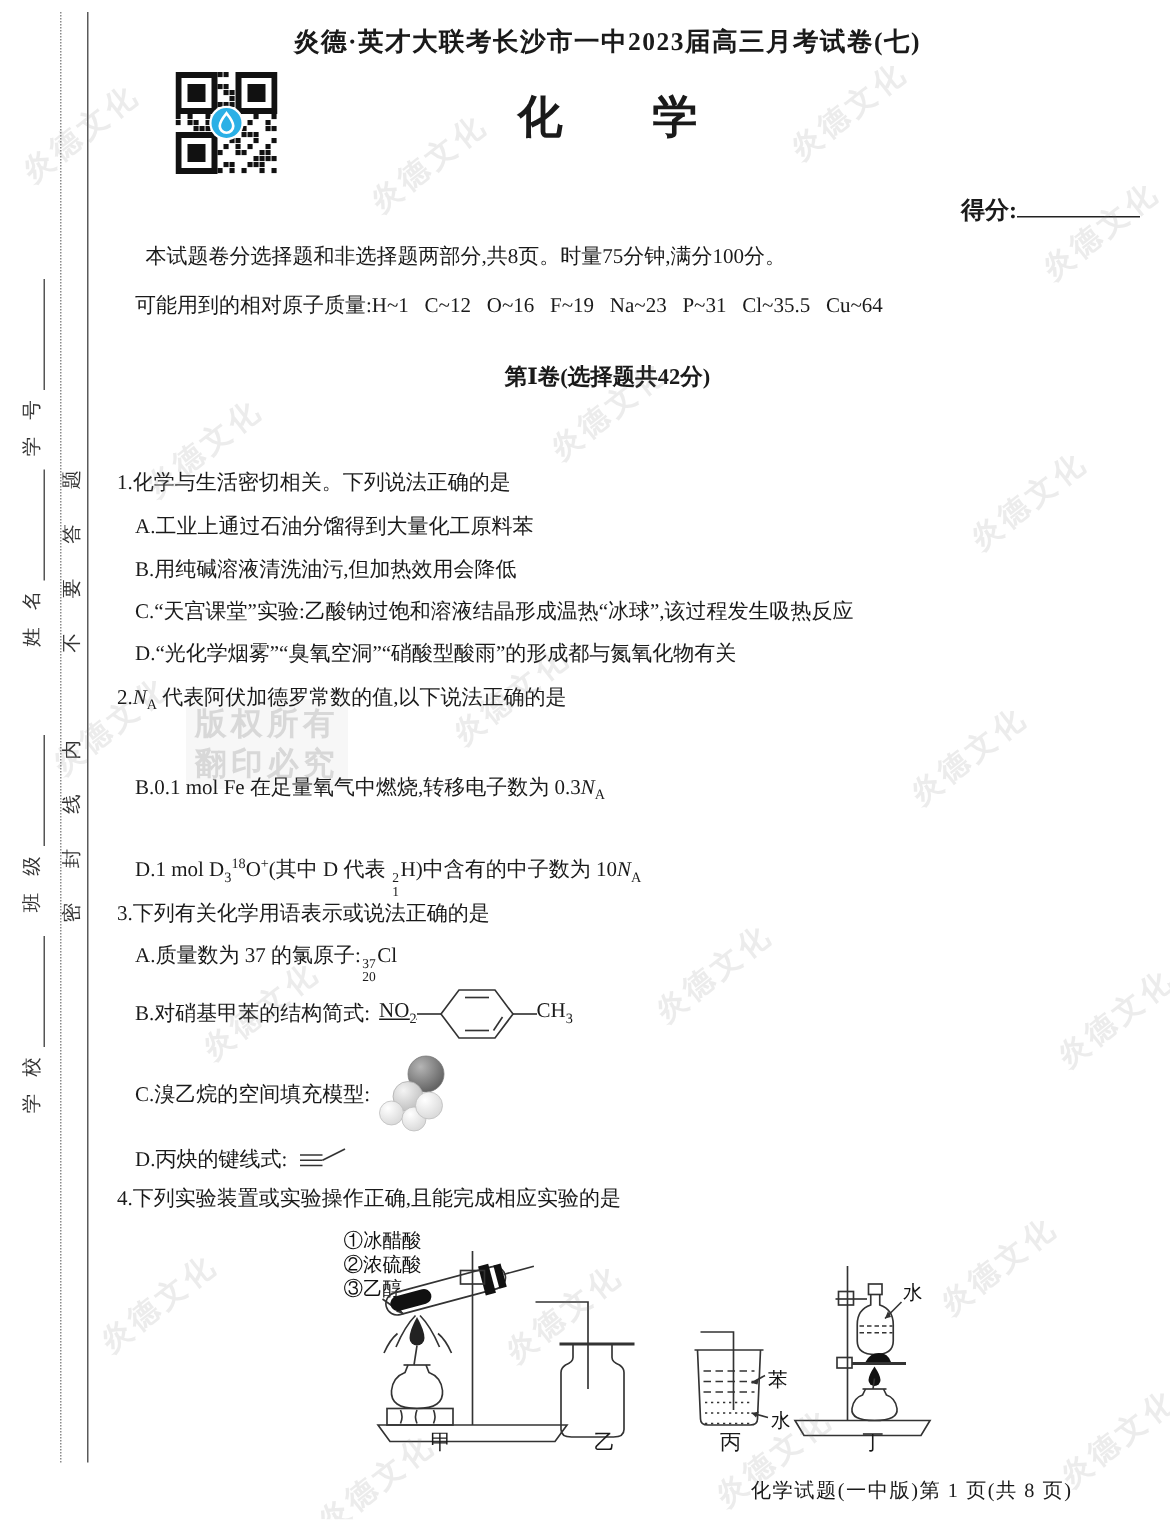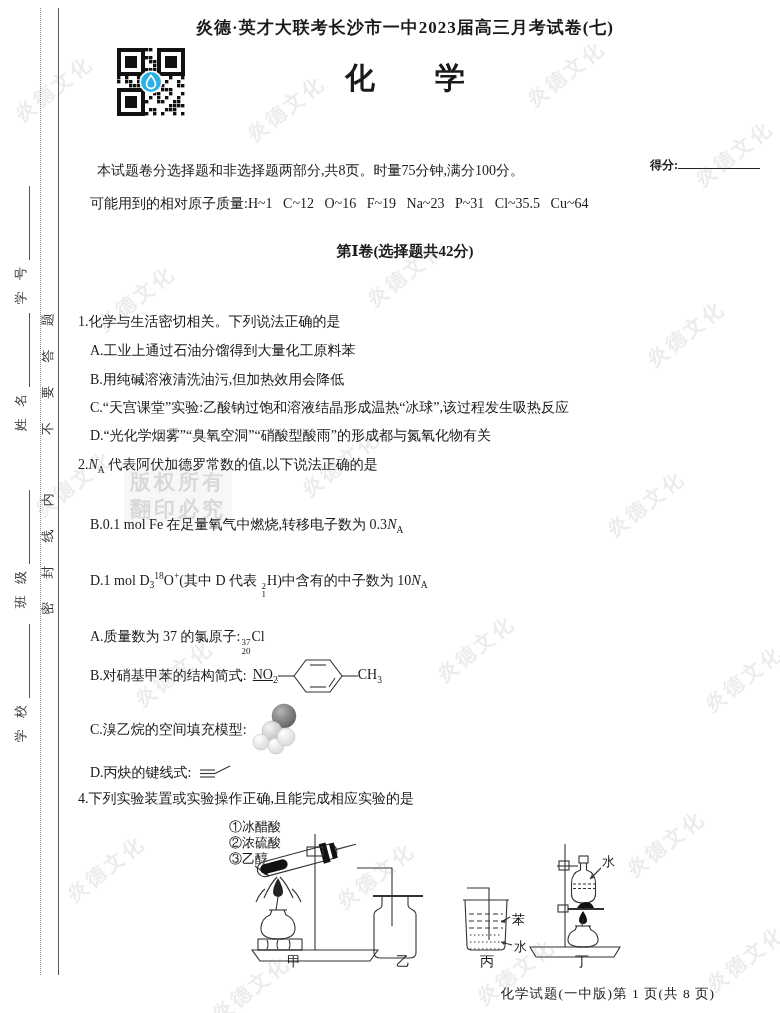--- a/index.html
+++ b/index.html
@@ -143,21 +143,21 @@
     </g>
     <g>
       <circle cx="34" cy="34" r="11.5" fill="#fff"></circle>
       <circle cx="34" cy="34" r="10" fill="#2bb0e6"></circle>
       <path d="M34,27.5 q-4.5,5.5 -4.5,8.5 a4.5,4.5 0 0 0 9,0 q0,-3 -4.5,-8.5 z" fill="none" stroke="#fff" stroke-width="1.8"></path>
     </g>
   </svg>
 
   <div class="line bold center" style="top:58px;left:95px;width:620px;font-size:30px;">化　　学</div>
 
-  <div class="line" style="top:130px;left:560px;width:200px;text-align:right;font-size:12px;font-weight:bold;margin-top:24px;">
+  <div class="line" style="top:130px;left:560px;width:200px;text-align:right;font-size:16px;font-weight:bold;">
     <span>得分:</span><span class="scoreline"></span>
   </div>
 
   <div class="line" style="top:162px;left:97px;">本试题卷分选择题和非选择题两部分,共8页。时量75分钟,满分100分。</div>
   <div class="line pre" style="top:195px;left:90px;">可能用到的相对原子质量:H~1   C~12   O~16   F~19   Na~23   P~31   Cl~35.5   Cu~64</div>
 
   <div class="line bold center" style="top:242px;left:95px;width:620px;font-size:15px;">第Ⅰ卷(选择题共42分)</div>
 
   <div class="line" style="top:313px;left:78px;">1.化学与生活密切相关。下列说法正确的是</div>
   <div class="line" style="top:342px;left:90px;">A.工业上通过石油分馏得到大量化工原料苯</div>
@@ -165,20 +165,21 @@
   <div class="line" style="top:399px;left:90px;">C.“天宫课堂”实验:乙酸钠过饱和溶液结晶形成温热“冰球”,该过程发生吸热反应</div>
   <div class="line" style="top:427px;left:90px;">D.“光化学烟雾”“臭氧空洞”“硝酸型酸雨”的形成都与氮氧化物有关</div>
 
   <div class="line" style="top:456px;left:78px;">2.<i>N</i><sub>A</sub> 代表阿伏加德罗常数的值,以下说法正确的是</div>
   <div class="line" style="top:516px;left:90px;">B.0.1 mol Fe 在足量氧气中燃烧,转移电子数为 0.3<i>N</i><sub>A</sub></div>
   <div class="line" style="top:571px;left:90px;">D.1 mol D<sub>3</sub><sup>18</sup>O<sup>+</sup>(其中 D 代表 <span class="iso">
         <span>2</span>
         <span>1</span>
       </span>H)中含有的中子数为 10<i>N</i><sub>A</sub></div>
 
+  <div class="line" style="top:600px;left:78px;">3.下列有关化学用语表示或说法正确的是</div>
   <div class="line" style="top:628px;left:90px;">A.质量数为 37 的氯原子:<span class="iso">
         <span>37</span>
         <span>20</span>
       </span>Cl</div>
 
   <div class="line flexrow" style="top:652px;left:90px;height:48px;">
     <span>B.对硝基甲苯的结构简式:</span>
     <span style="margin-left:6px;text-decoration:underline;">NO<sub>2</sub></span>
     <svg width="80" height="44" viewBox="0 0 80 44" class="fig">
       <line class="st" x1="0" y1="22" x2="16" y2="22"></line>

